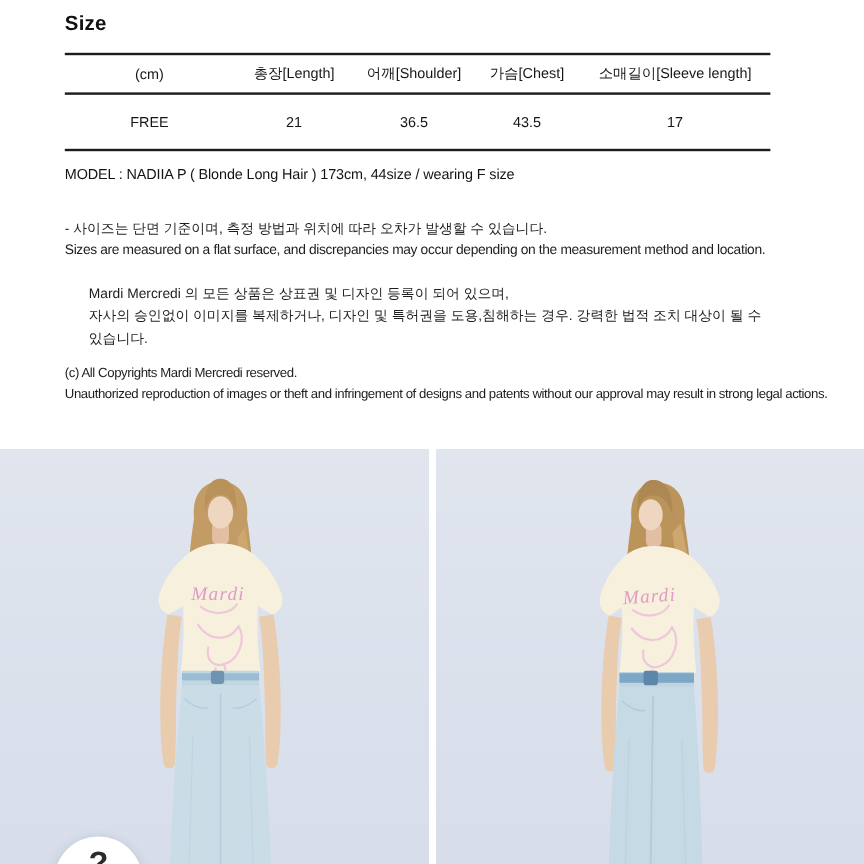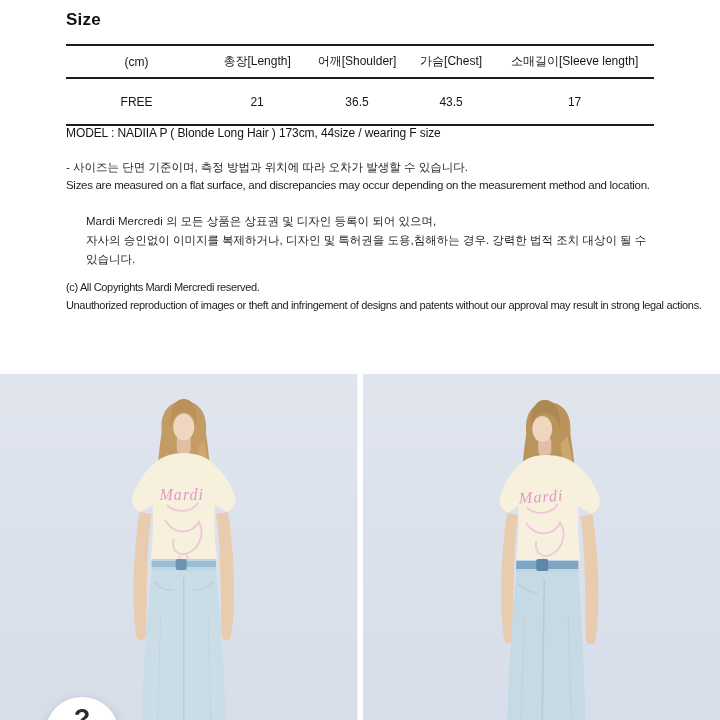--- a/index.html
+++ b/index.html
@@ -2,34 +2,34 @@
 <html><head>
 <meta charset="utf-8">
 <style>
   * { margin:0; padding:0; box-sizing:border-box; }
   html,body { width:720px; height:720px; }
   body {
     position:relative; overflow:hidden; background:#ffffff;
     font-family:"Liberation Sans","DejaVu Sans",sans-serif;
     color:#1b1b1b; -webkit-font-smoothing:antialiased;
   }
-  .content { position:absolute; top:10px; left:66px; width:588px; }
+  .content { position:absolute; top:10px; left:54px; width:588px; }
   .page-title { font-size:17px; font-weight:700; color:#111; letter-spacing:.2px; }
 
   .size-table { margin-top:14px; width:100%;
     border-top:2px solid #1c1c1c; border-bottom:2px solid #1c1c1c; }
   .size-table .trow { display:flex; align-items:center; }
   .size-table .trow.header { height:33px; border-bottom:2px solid #1c1c1c; }
   .size-table .trow.data { height:45px; }
   .size-table .cell { text-align:center; font-size:12px; color:#161616; }
   .c1 { width:24%; } .c2 { width:17%; } .c3 { width:17%; } .c4 { width:15%; } .c5 { width:27%; }
 
-  .model-info { margin-top:0; font-size:12px; color:#141414; letter-spacing:-0.1px; }
+  .model-info { margin-top:12px; font-size:12px; color:#141414; letter-spacing:-0.1px; }
 
-  .size-note { margin-top:18px; font-size:11.5px; line-height:18px; color:#1d1d1d; }
+  .size-note { margin-top:30px; font-size:11.5px; line-height:18px; color:#1d1d1d; }
   .size-note .en { letter-spacing:-0.3px; white-space:nowrap; }
 
   .copyright-ko { margin-top:18px; font-size:11.5px; line-height:19px; color:#1d1d1d;margin-left:20px; }
   .copyright-en { margin-top:9px; font-size:11px; line-height:18px; color:#1d1d1d; letter-spacing:-0.35px; white-space:nowrap; }
 
   .photos { position:absolute; top:374px; left:0; width:720px; height:346px;
     display:flex; gap:5px; }
   .photo { flex:1 1 0; height:346px; overflow:hidden; }
   .photo svg { display:block; width:100%; height:100%; }
 

